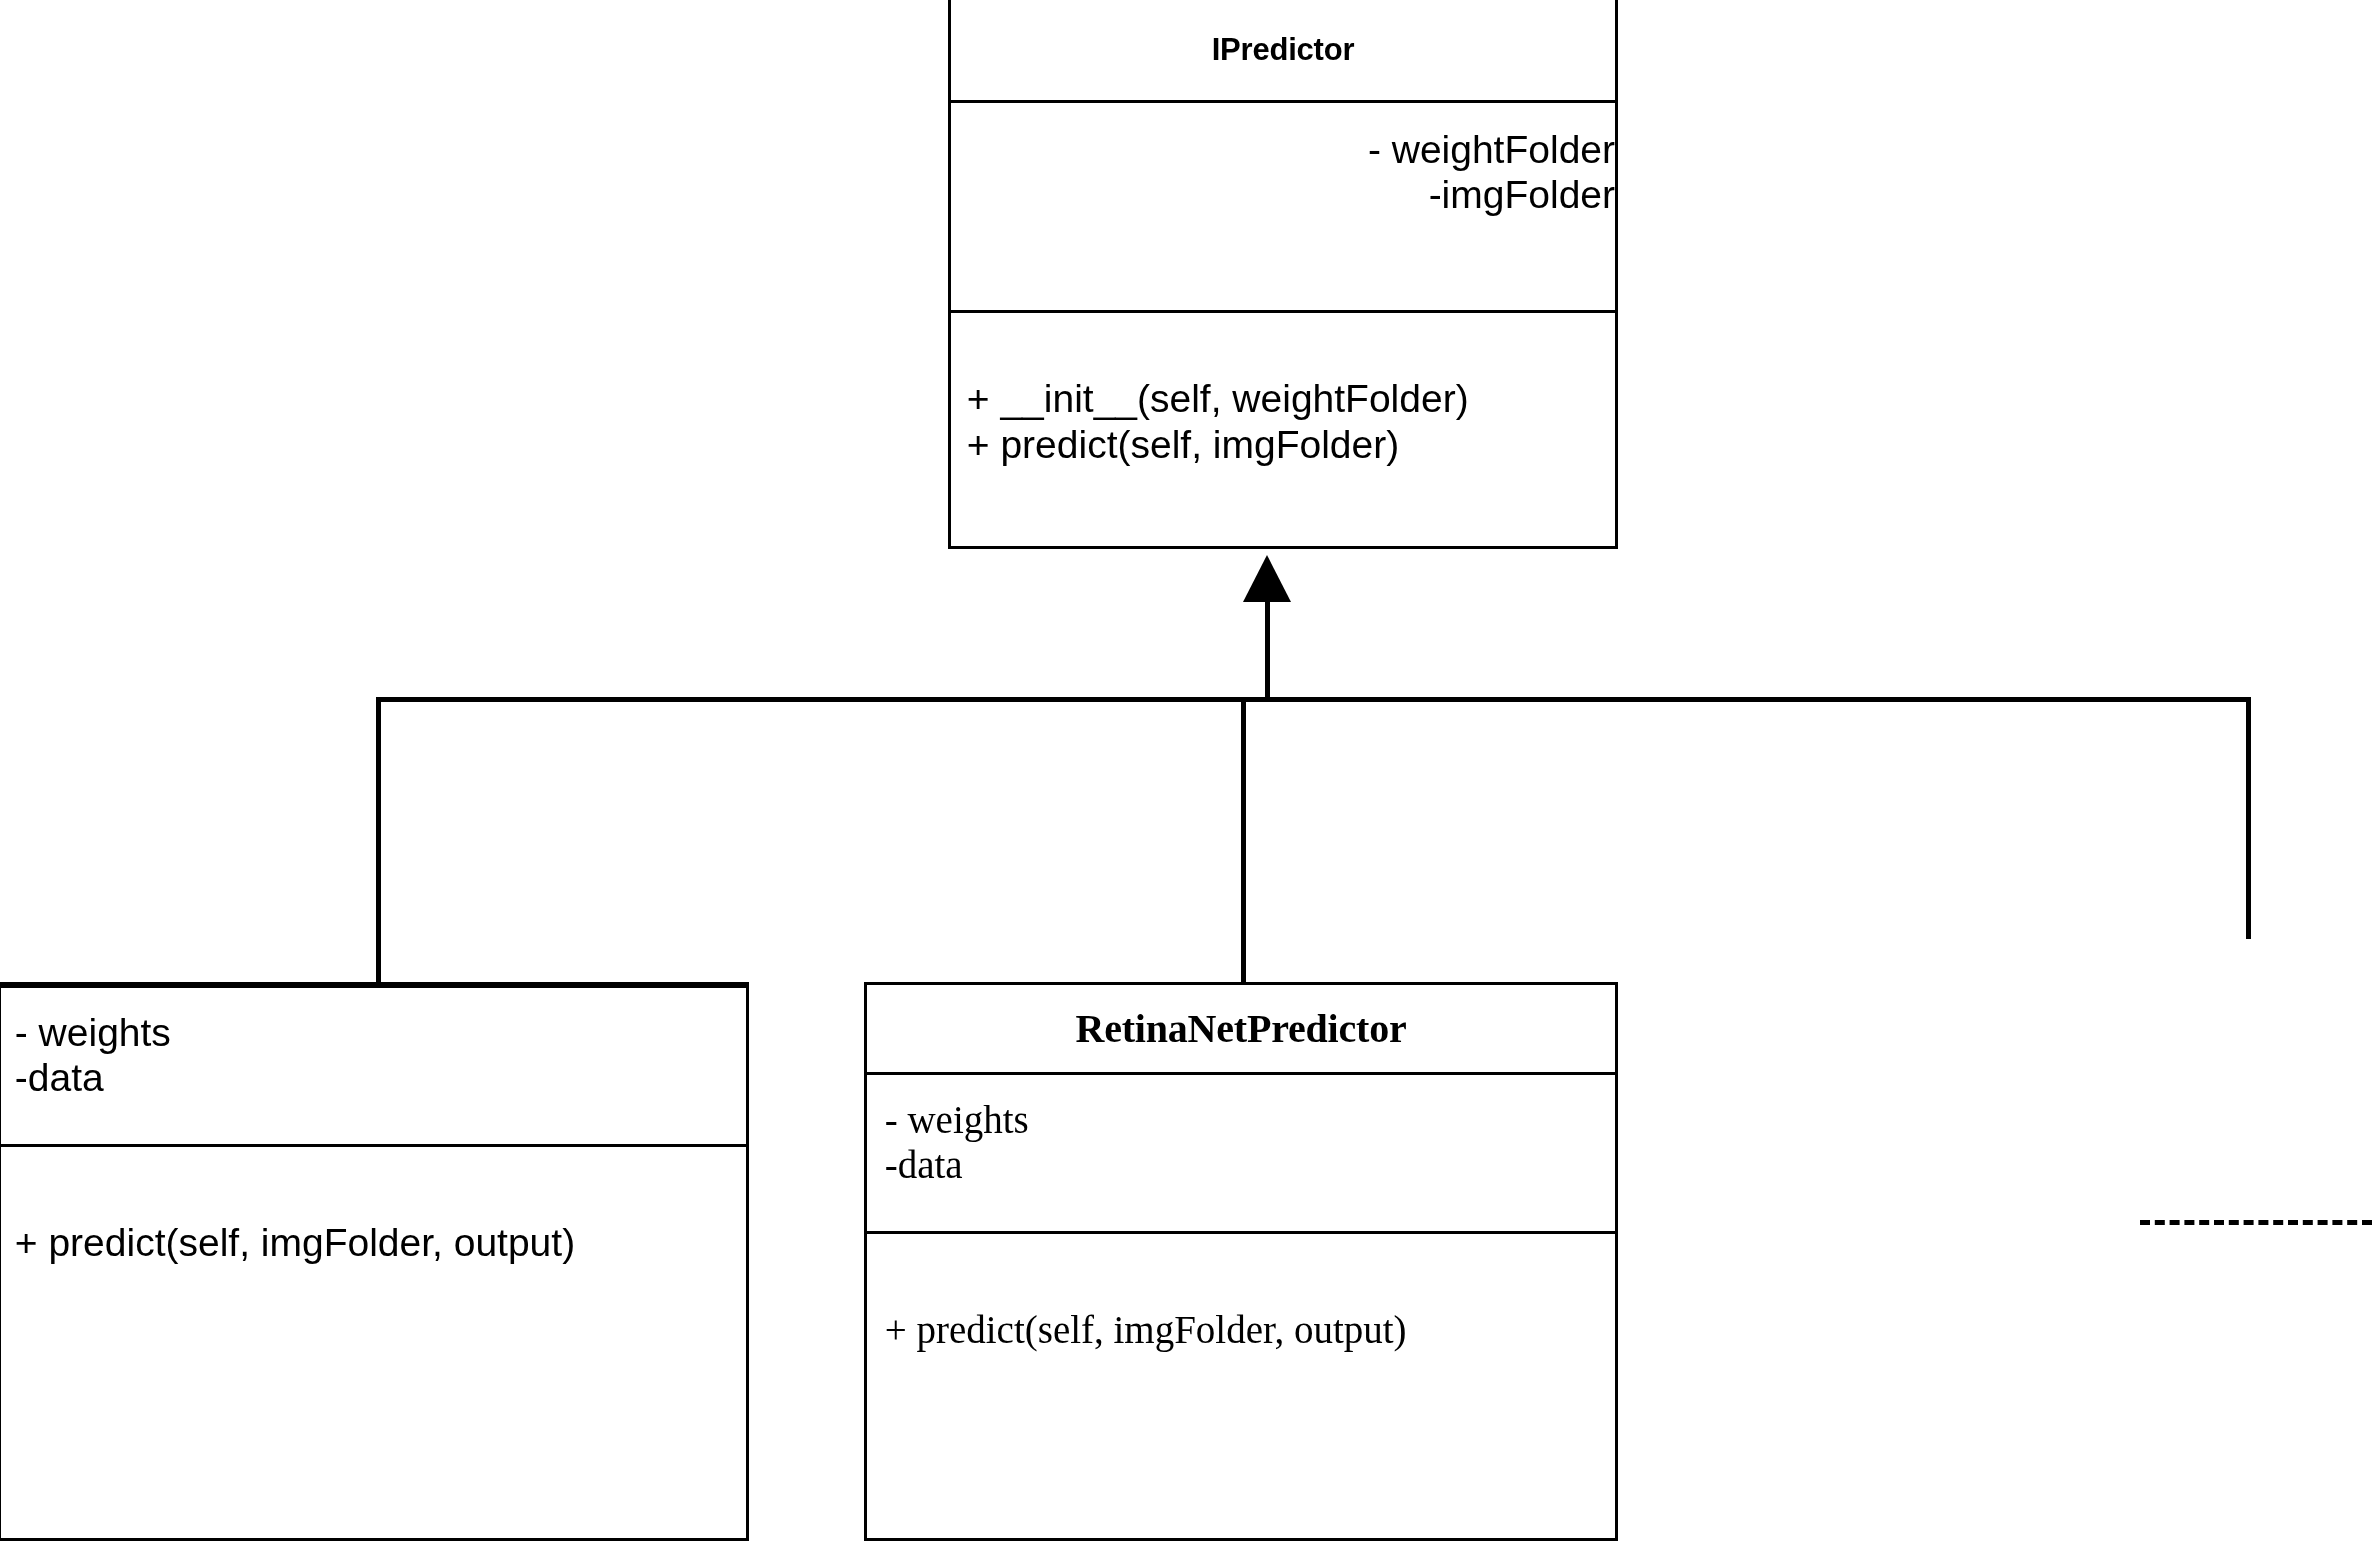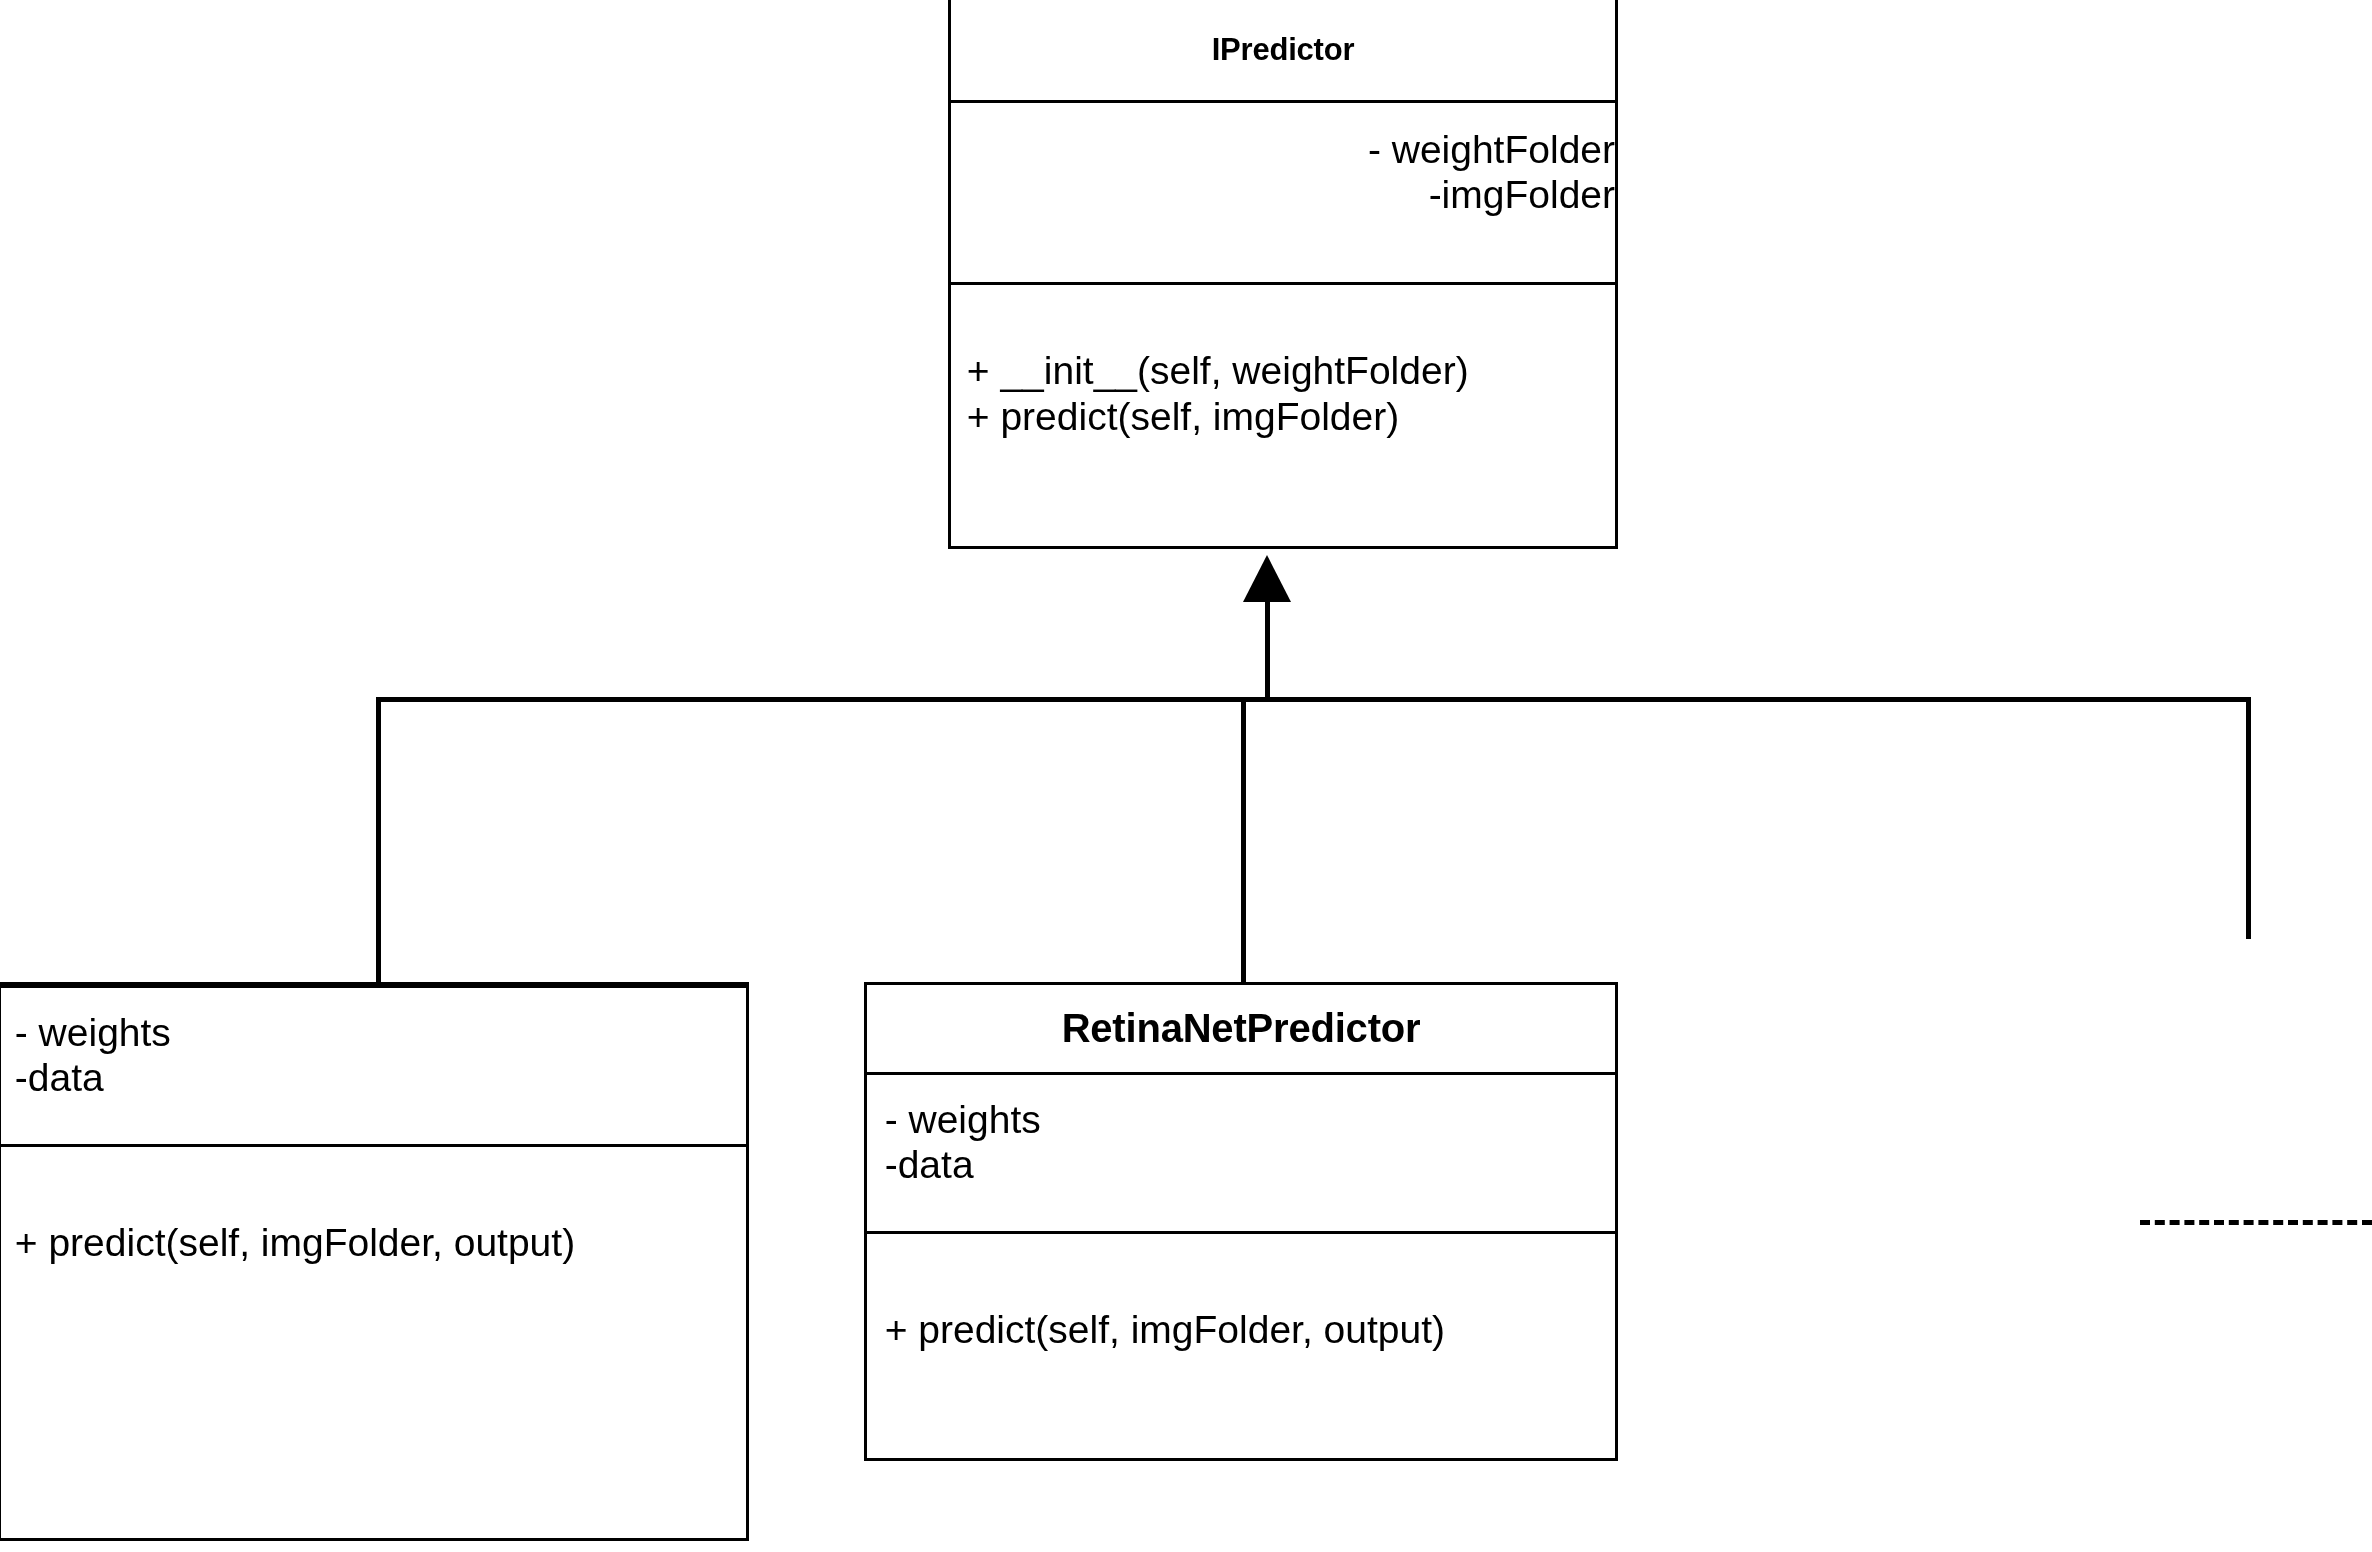--- a/index.html
+++ b/index.html
@@ -62,36 +62,38 @@
     font-size: 31px;
   }
   #class-ipredictor .attrs {
     height: 182px;
     padding: 23.6px 0 0 15.8px;
   }
   #class-ipredictor .attrs .uml-line { font-size: 39px; line-height: 45px; text-align: right; }
   #class-ipredictor .ops {
     flex: 1 1 auto;
     padding: 63px 0 0 15.8px;
+    margin-top: 28px;
   }
   #class-ipredictor .ops .uml-line { font-size: 39px; line-height: 46px; }
 
   
   #class-yolopredictor {
     left: -2px;
     top: 982px;
     width: 751px;
     height: 559px;
   }
   
   #class-retinanetpredictor {
     left: 864px;
     top: 982px;
     width: 754px;
-    height: 479px;
+    height: 559px;
+    font-family: Liberation Serif, serif;
   }
   #class-yolopredictor .uml-title,
   #class-retinanetpredictor .uml-title {
     height: 87px;
     font-size: 40px;
   }
   #class-yolopredictor .attrs,
   #class-retinanetpredictor .attrs {
     height: 159px;
     padding: 21.7px 0 0 13.8px;

